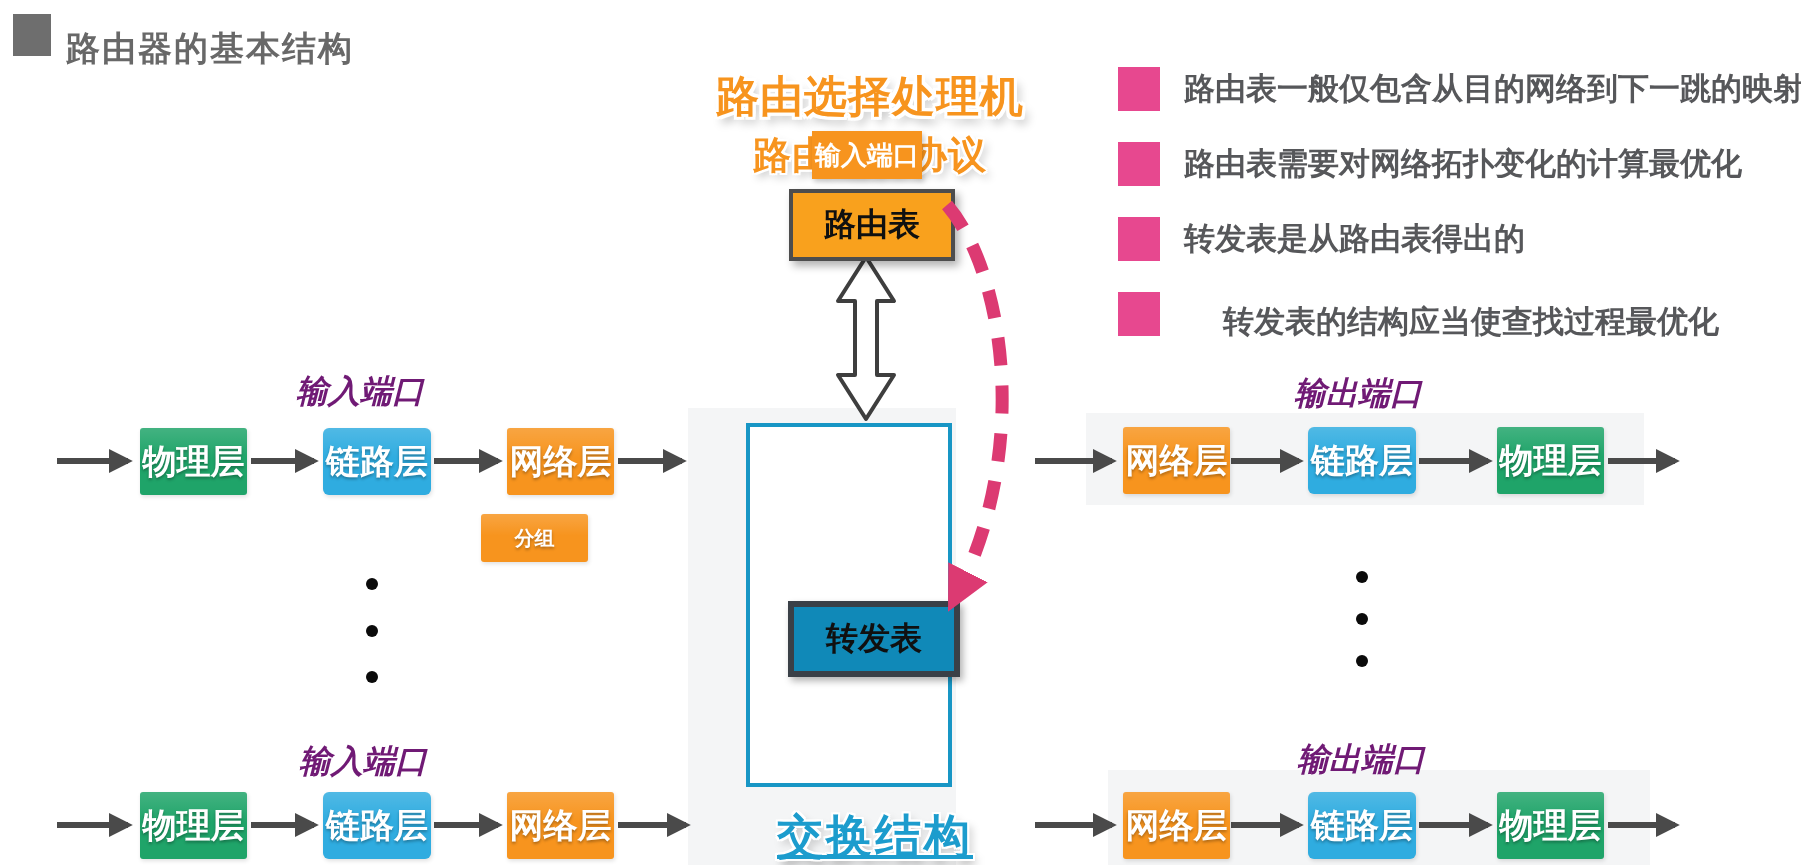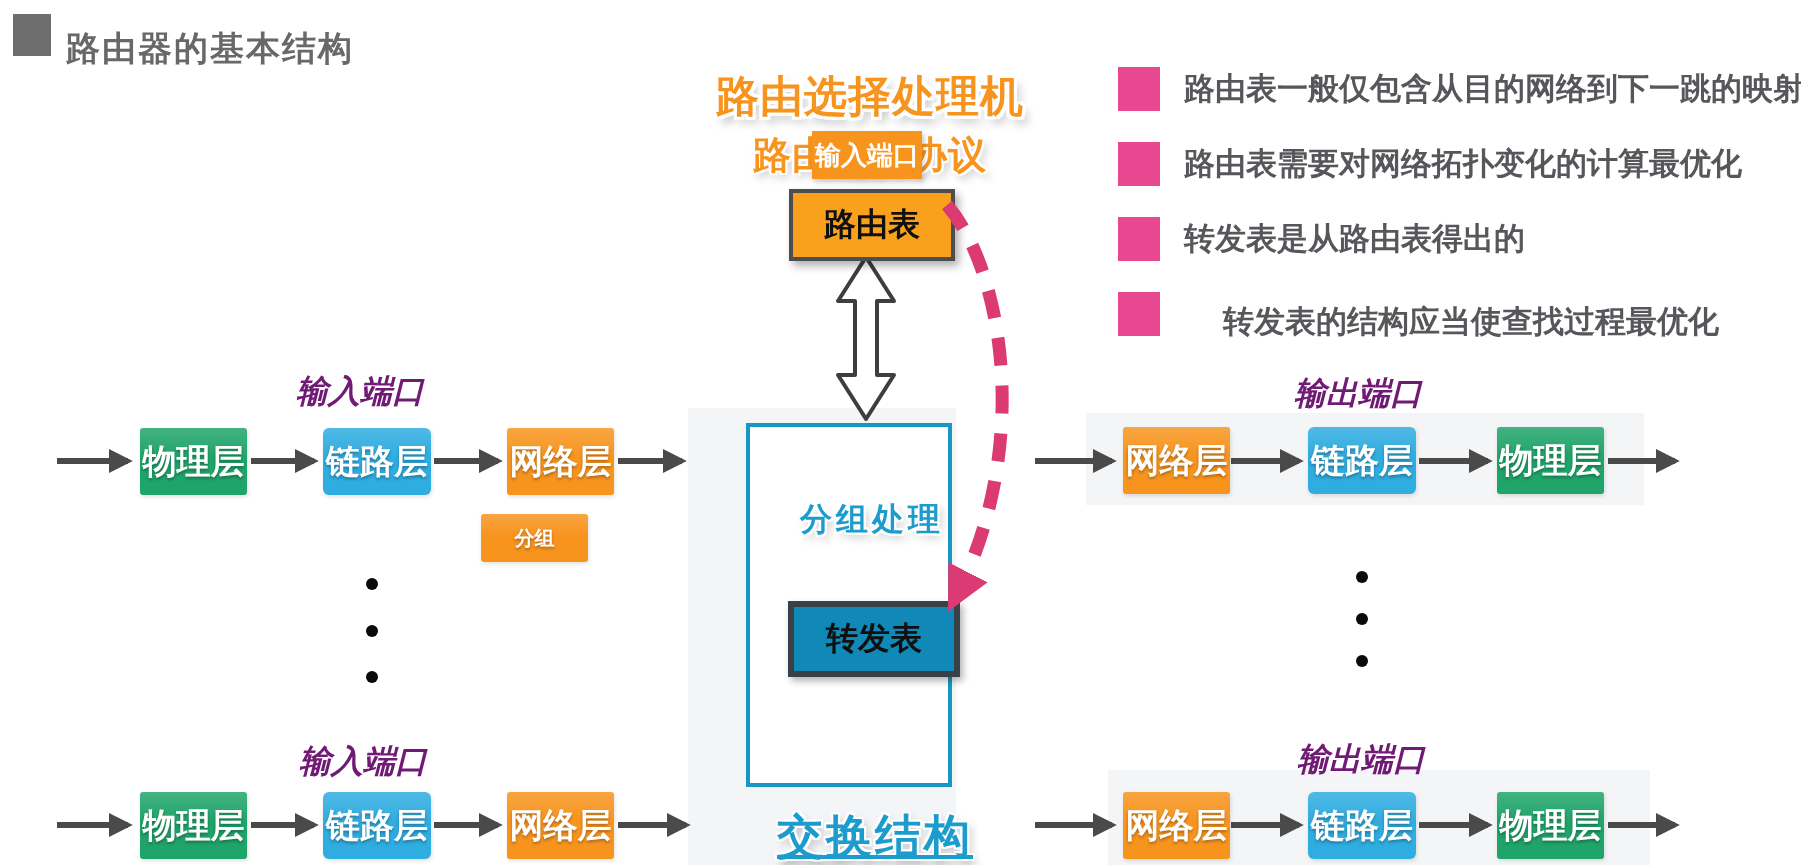--- a/index.html
+++ b/index.html
@@ -111,21 +111,20 @@
   <div class="abs content title-square"></div>
   <div class="abs content slide-title">路由器的基本结构</div>
 
   <div class="abs content proc-title outline-lg">路由选择处理机</div>
   <div class="abs content proc-sub outline-md">路由选择协议</div>
   <div class="abs overlay-box">输入端口</div>
 
   <div class="abs content tbox routing-table">路由表</div>
 
   <div class="abs content fabric-box"></div>
-  <div class="abs content packet-proc outline-md">分组处理</div>
   <div class="abs content tbox fwd-table">转发表</div>
   <div class="abs content fabric-label outline-md">交换结构</div>
 
   <div class="abs content note-square" style="top:67px;"></div>
   <div class="abs content note-text" style="top:67px;">路由表一般仅包含从目的网络到下一跳的映射</div>
   <div class="abs content note-square" style="top:142px;"></div>
   <div class="abs content note-text" style="top:142px;">路由表需要对网络拓扑变化的计算最优化</div>
   <div class="abs content note-square" style="top:217px;"></div>
   <div class="abs content note-text" style="top:217px;">转发表是从路由表得出的</div>
   <div class="abs content note-square" style="top:292px;"></div>

